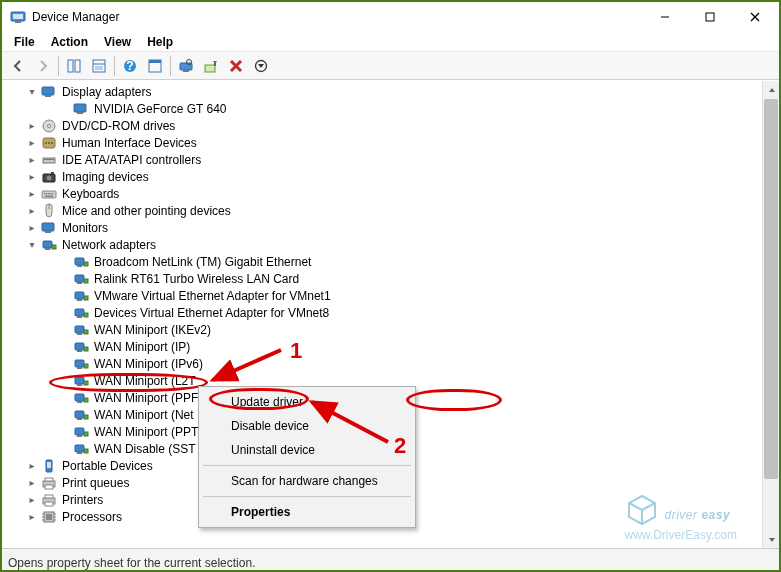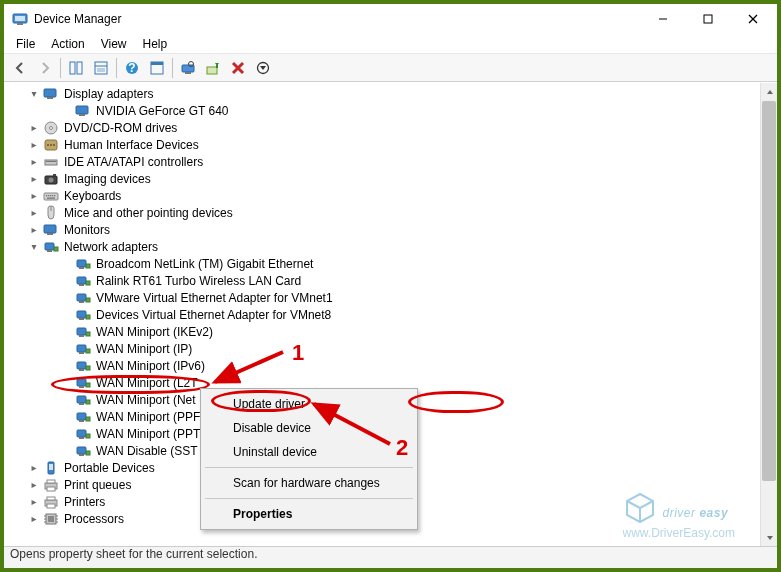--- a/index.html
+++ b/index.html
@@ -1,30 +1,30 @@
 <!DOCTYPE html>
 <html><head>
 <meta charset="utf-8">
 <style>
 * { box-sizing: border-box; margin: 0; padding: 0; font-family: "Segoe UI", Tahoma, sans-serif; font-size: 12px; }
 html, body { width: 781px; height: 572px; overflow: hidden; background: #fff; }
 
-.window { width: 781px; height: 572px; border: 4px solid #4d7c0f; display: flex; flex-direction: column; background: #fff; position: relative; }
+.window { width: 781px; height: 572px; border: 2px solid #4d7c0f; display: flex; flex-direction: column; background: #fff; position: relative; }
 
 
 .titlebar { height: 30px; display: flex; align-items: center; padding: 0 2px 0 8px; background: #fff; }
 .title-icon { width: 16px; height: 16px; margin-right: 6px; display: flex; align-items: center; justify-content: center; }
 .title-text { flex: 1; color: #000; }
 .win-controls { display: flex; height: 100%; }
 .win-btn { width: 45px; height: 29px; display: flex; align-items: center; justify-content: center; cursor: pointer; }
 .win-btn svg { width: 10px; height: 10px; }
 
 
 .menubar { height: 20px; display: flex; align-items: center; padding: 0 4px; background: #fff; border-bottom: 1px solid #e8e8e8; }
-.menu-item { padding: 2px 8px; cursor: pointer; }
+.menu-item { padding: 2px 8px; cursor: pointer; font-weight: bold; }
 
 
 .toolbar { height: 28px; display: flex; align-items: center; padding: 2px 4px; gap: 1px; background: #f7f7f7; border-bottom: 1px solid #d0d0d0; }
 .tool-btn { width: 24px; height: 24px; display: flex; align-items: center; justify-content: center; cursor: pointer; border: 1px solid transparent; }
 .tool-sep { width: 1px; height: 20px; background: #c0c0c0; margin: 0 2px; }
 
 
 .tree-container { flex: 1; overflow: auto; position: relative; background: #fff; border-top: 1px solid #fff; }
 .tree { padding: 2px 0 2px 4px; position: relative; }
 .scrollbar-track { position: absolute; right: 0; top: 0; bottom: 0; width: 17px; background: #f0f0f0; border-left: 1px solid #e0e0e0; }
@@ -44,21 +44,21 @@
 .highlight-ring { position: absolute; border: 3px solid #d80000; border-radius: 50% / 60%; pointer-events: none; }
 
 
 .context-menu { position: absolute; background: #f2f2f2; border: 1px solid #b0b0b0; box-shadow: 2px 3px 4px rgba(0,0,0,0.25); padding: 3px 2px; width: 218px; }
 .cm-item { padding: 5px 12px 5px 30px; cursor: pointer; }
 .cm-sep { height: 1px; background: #c8c8c8; margin: 3px 2px; }
 .cm-item.bold { font-weight: 700; }
 .cm-highlight { position: absolute; border: 3px solid #d80000; border-radius: 50% / 55%; pointer-events: none; }
 
 
-.statusbar { height: 22px; border-top: 1px solid #ccc; display: flex; align-items: flex-start; padding: 0 6px; color: #333; background: #f4f4f4; }
+.statusbar { height: 22px; border-top: 1px solid #ccc; display: flex; align-items: flex-end; padding: 0 6px; color: #333; background: #f4f4f4; }
 
 
 .anno { position: absolute; pointer-events: none; color: #d80000; font-weight: 700; font-size: 22px; }
 .arrow-svg { position: absolute; pointer-events: none; }
 
 
 .watermark { position: absolute; right: 42px; bottom: 28px; text-align: left; pointer-events: none; opacity: 0.55; color: #5aa6cc; line-height: 1.05; }
 .watermark .brand { font-size: 30px; font-style: italic; letter-spacing: 0.5px; }
 .watermark .brand b { font-weight: 700; }
 .watermark .url { font-size: 12px; color: #7ab6d3; }
@@ -393,33 +393,33 @@
         <div class="tree-row">
           <span class="indent" style="width: 50px;"></span>
           <span class="expander blank">▸</span>
           <span class="node-icon">
             <svg width="16" height="16" viewBox="0 0 16 16">
               <rect x="2" y="4" width="9" height="7" rx="1" fill="#3f83c9" stroke="#2b65a0"></rect>
               <rect x="11" y="8" width="4" height="4" fill="#5aa34a" stroke="#3e7a33"></rect>
               <rect x="4" y="11" width="5" height="2" fill="#777"></rect>
             </svg>
           </span>
+          <span class="node-label">WAN Miniport (PPF</span>
+        </div>
+        <div class="tree-row">
+          <span class="indent" style="width: 50px;"></span>
+          <span class="expander blank">▸</span>
+          <span class="node-icon">
+            <svg width="16" height="16" viewBox="0 0 16 16">
+              <rect x="2" y="4" width="9" height="7" rx="1" fill="#3f83c9" stroke="#2b65a0"></rect>
+              <rect x="11" y="8" width="4" height="4" fill="#5aa34a" stroke="#3e7a33"></rect>
+              <rect x="4" y="11" width="5" height="2" fill="#777"></rect>
+            </svg>
+          </span>
           <span class="node-label">WAN Miniport (Net</span>
-        </div>
-        <div class="tree-row">
-          <span class="indent" style="width: 50px;"></span>
-          <span class="expander blank">▸</span>
-          <span class="node-icon">
-            <svg width="16" height="16" viewBox="0 0 16 16">
-              <rect x="2" y="4" width="9" height="7" rx="1" fill="#3f83c9" stroke="#2b65a0"></rect>
-              <rect x="11" y="8" width="4" height="4" fill="#5aa34a" stroke="#3e7a33"></rect>
-              <rect x="4" y="11" width="5" height="2" fill="#777"></rect>
-            </svg>
-          </span>
-          <span class="node-label">WAN Miniport (PPF</span>
         </div>
         <div class="tree-row">
           <span class="indent" style="width: 50px;"></span>
           <span class="expander blank">▸</span>
           <span class="node-icon">
             <svg width="16" height="16" viewBox="0 0 16 16">
               <rect x="2" y="4" width="9" height="7" rx="1" fill="#3f83c9" stroke="#2b65a0"></rect>
               <rect x="11" y="8" width="4" height="4" fill="#5aa34a" stroke="#3e7a33"></rect>
               <rect x="4" y="11" width="5" height="2" fill="#777"></rect>
             </svg>

